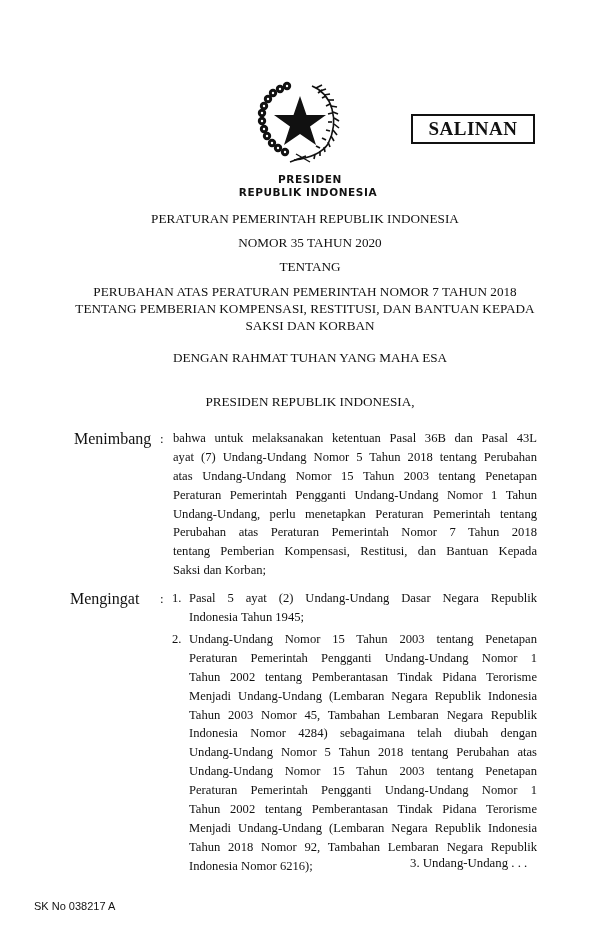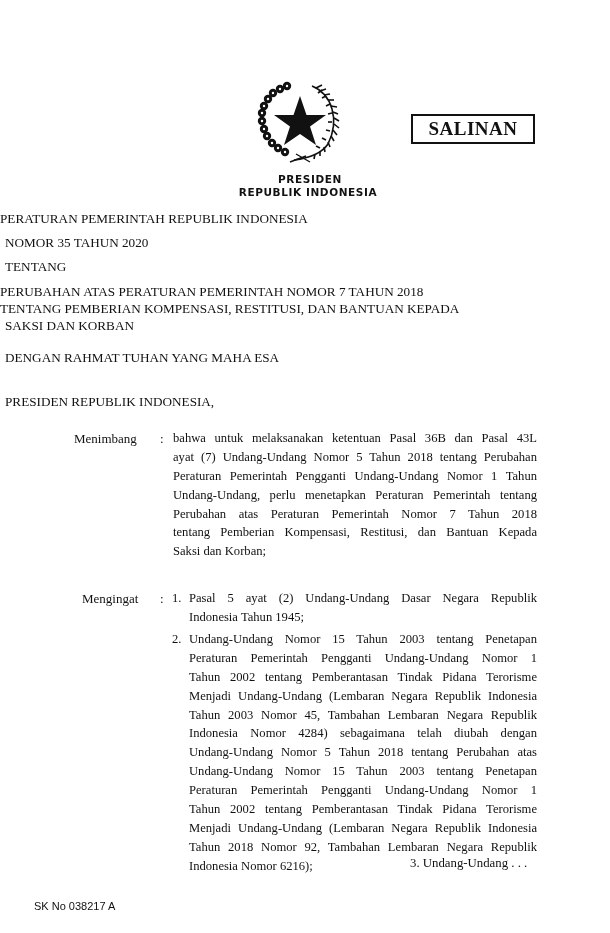--- a/index.html
+++ b/index.html
@@ -22,26 +22,26 @@
 
   .presiden-head {
     position: absolute; left: 0; width: 610px; text-align: center;
     font-family: "DejaVu Sans", sans-serif; font-weight: bold; font-size: 10.5px;
     letter-spacing: 0.6px; line-height: 13px;
   }
   .presiden-head.l1 { top: 173px; left: 5px; }
   .presiden-head.l2 { top: 186px; left: 3px; }
 
   .center-line {
-    position: absolute; left: 0; width: 610px; text-align: left;
+    position: absolute; left: 0; width: 610px; text-align: center;
     font-family: "Liberation Serif", serif; font-size: 13.2px; line-height: 17px;
   }
 
   .label {
-    position: absolute; font-family: "Liberation Serif", serif; font-size: 13px; line-height: 17px;
+    position: absolute; font-family: "Liberation Serif", serif; font-size: 16px; line-height: 17px;
   }
   .colon {
     position: absolute; font-family: "Liberation Serif", serif; font-size: 13px; line-height: 17px;
   }
   .para {
     position: absolute; font-family: "Liberation Serif", serif; font-size: 12.6px;
     line-height: 18.9px; text-align: justify;
   }
   .para .ln { display: block; text-align: justify; text-align-last: justify; white-space: nowrap; height: 18.9px; }
   .para .ln.last { text-align-last: left; }
@@ -137,28 +137,29 @@
   <div class="center-line" style="top:317px; left:5px;">SAKSI DAN KORBAN</div>
 
   <div class="center-line" style="top:349px; left:5px;">DENGAN RAHMAT TUHAN YANG MAHA ESA</div>
   <div class="center-line" style="top:393px; left:5px;">PRESIDEN REPUBLIK INDONESIA,</div>
 
   <div class="label" style="left:74px; top:430px;">Menimbang</div>
   <div class="colon" style="left:160px; top:430px;">:</div>
   <div class="para" style="left:173px; top:429px; width:364px;">
     <span class="ln">bahwa untuk melaksanakan ketentuan Pasal 36B dan Pasal 43L</span>
     <span class="ln">ayat (7) Undang-Undang Nomor 5 Tahun 2018 tentang Perubahan</span>
+    <span class="ln">atas Undang-Undang Nomor 15 Tahun 2003 tentang Penetapan</span>
     <span class="ln">Peraturan Pemerintah Pengganti Undang-Undang Nomor 1 Tahun</span>
     <span class="ln">Undang-Undang, perlu menetapkan Peraturan Pemerintah tentang</span>
     <span class="ln">Perubahan atas Peraturan Pemerintah Nomor 7 Tahun 2018</span>
     <span class="ln">tentang Pemberian Kompensasi, Restitusi, dan Bantuan Kepada</span>
     <span class="ln last">Saksi dan Korban;</span>
   </div>
 
-  <div class="label" style="left:82px; top:590px;">Mengingat</div>
+  <div class="label" style="left:70px; top:590px;">Mengingat</div>
   <div class="colon" style="left:160px; top:590px;">:</div>
 
   <div class="num" style="left:172px; top:589px;">1.</div>
   <div class="para" style="left:189px; top:589px; width:348px;">
     <span class="ln">Pasal 5 ayat (2) Undang-Undang Dasar Negara Republik</span>
     <span class="ln last">Indonesia Tahun 1945;</span>
   </div>
 
   <div class="num" style="left:172px; top:630px;">2.</div>
   <div class="para" style="left:189px; top:630px; width:348px;">

